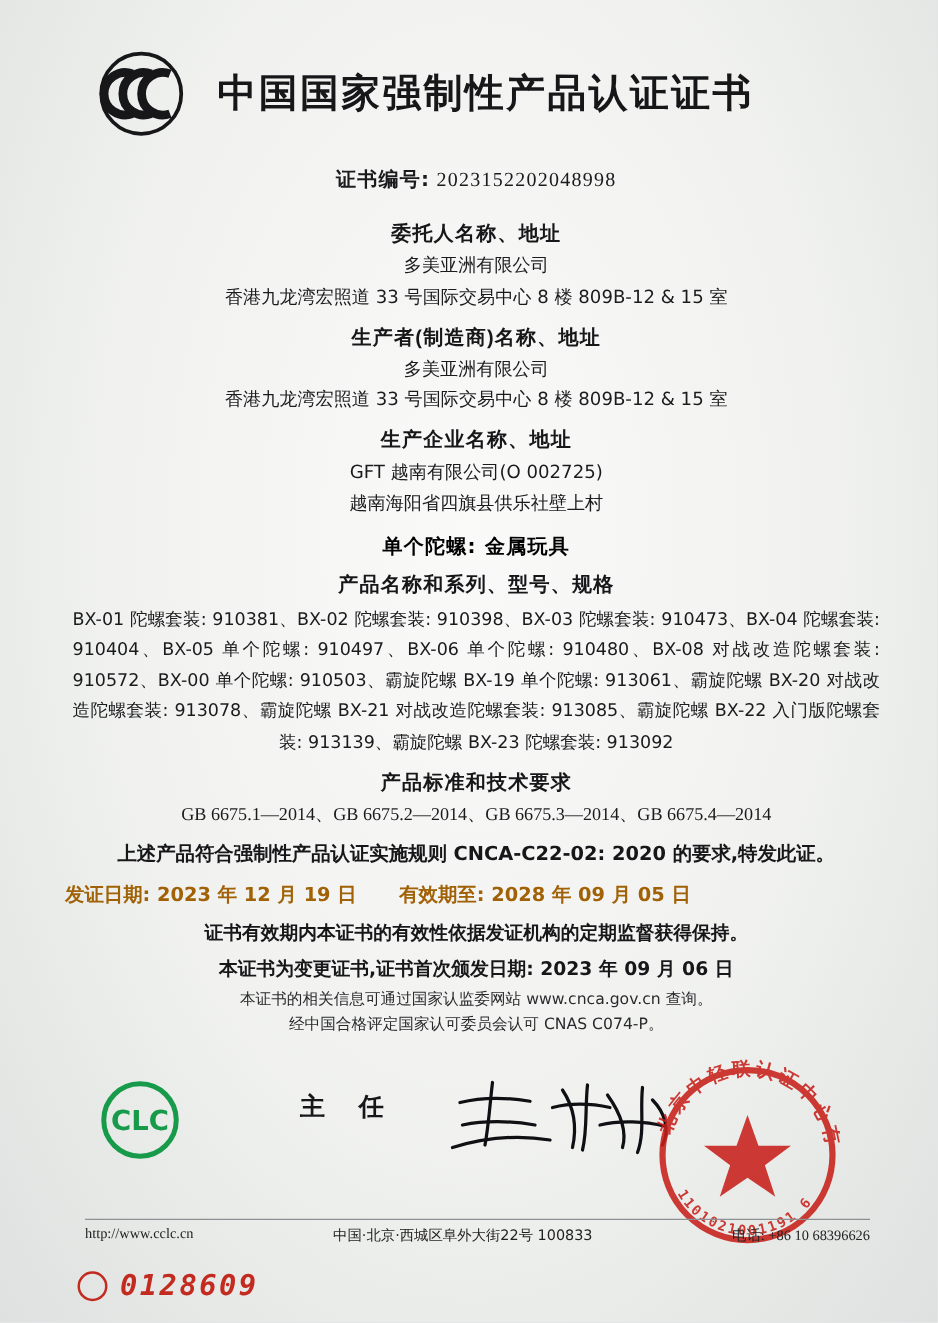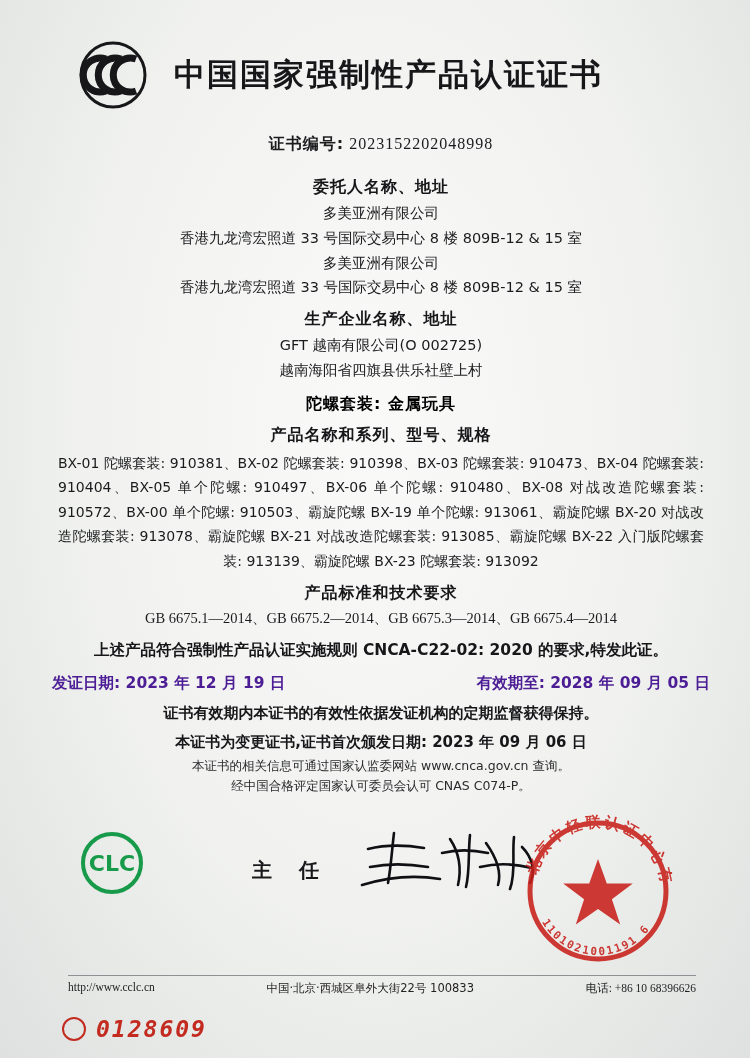--- a/index.html
+++ b/index.html
@@ -106,22 +106,22 @@
     font-size:15.5px;
     margin:12px 0 12px 0;
     color:#17171a;
   }
 
   .dates{
     font-family:"DejaVu Sans", sans-serif;
     font-weight:bold;
     font-size:15.5px;
     margin:10px 0;
-    color:#4c1d95;
-    display:flex;justify-content:space-between;gap:34px;
+    color:#a16207;
+    display:flex;justify-content:flex-start;gap:34px;
   }
 
   .note-bold{
     font-family:"DejaVu Sans", sans-serif;
     font-weight:bold;
     font-size:15px;
     margin:10px 0 6px 0;
     color:#17171a;
   }
   .note-small{
@@ -135,27 +135,26 @@
   .sig-zone{
     position:relative;
     height:132px;
     margin-top:14px;
   }
   .clc-logo{
     position:absolute;left:28px;top:22px;
     width:64px;height:64px;
   }
   .director{
-    position:absolute;left:188px;top:48px;
+    position:absolute;left:188px;top:30px;
     font-family:"DejaVu Sans", sans-serif;
     font-weight:bold;
     font-size:20px;
     letter-spacing:10px;
     color:#17171a;
-    margin-left:12px;
   }
   .signature{
     position:absolute;left:302px;top:14px;
     width:190px;height:76px;
   }
   .seal{
     position:absolute;right:26px;top:-4px;
     width:172px;height:172px;
     opacity:0.88;
   }
@@ -211,29 +210,30 @@
 
     <div class="cert-no">
       <span class="lbl">证书编号:</span>
       <span class="val">2023152202048998</span>
     </div>
 
     <div class="sect-title">委托人名称、地址</div>
     <div class="sect-line cn">多美亚洲有限公司</div>
     <div class="sect-line cn">香港九龙湾宏照道 33 号国际交易中心 8 楼 809B-12 &amp; 15 室</div>
 
+    <div class="sect-title">生产者(制造商)名称、地址</div>
     <div class="sect-line cn">多美亚洲有限公司</div>
     <div class="sect-line cn">香港九龙湾宏照道 33 号国际交易中心 8 楼 809B-12 &amp; 15 室</div>
 
     <div class="sect-title">生产企业名称、地址</div>
     <div class="sect-line cn">GFT 越南有限公司(O 002725)</div>
     <div class="sect-line cn">越南海阳省四旗县供乐社壁上村</div>
 
     <div class="prod-cat">
-      <span>陀螺套装:</span>
+      <span>单个陀螺:</span>
       <span class="val">金属玩具</span>
     </div>
 
     <div class="sect-title">产品名称和系列、型号、规格</div>
     <div class="models">BX-01 陀螺套装: 910381、BX-02 陀螺套装: 910398、BX-03 陀螺套装: 910473、BX-04 陀螺套装: 910404、BX-05 单个陀螺: 910497、BX-06 单个陀螺: 910480、BX-08 对战改造陀螺套装: 910572、BX-00 单个陀螺: 910503、霸旋陀螺 BX-19 单个陀螺: 913061、霸旋陀螺 BX-20 对战改造陀螺套装: 913078、霸旋陀螺 BX-21 对战改造陀螺套装: 913085、霸旋陀螺 BX-22 入门版陀螺套装: 913139、霸旋陀螺 BX-23 陀螺套装: 913092</div>
 
     <div class="sect-title">产品标准和技术要求</div>
     <div class="std-lines">GB 6675.1—2014、GB 6675.2—2014、GB 6675.3—2014、GB 6675.4—2014</div>
 
     <div class="statement">上述产品符合强制性产品认证实施规则 CNCA-C22-02: 2020 的要求,特发此证。</div>

